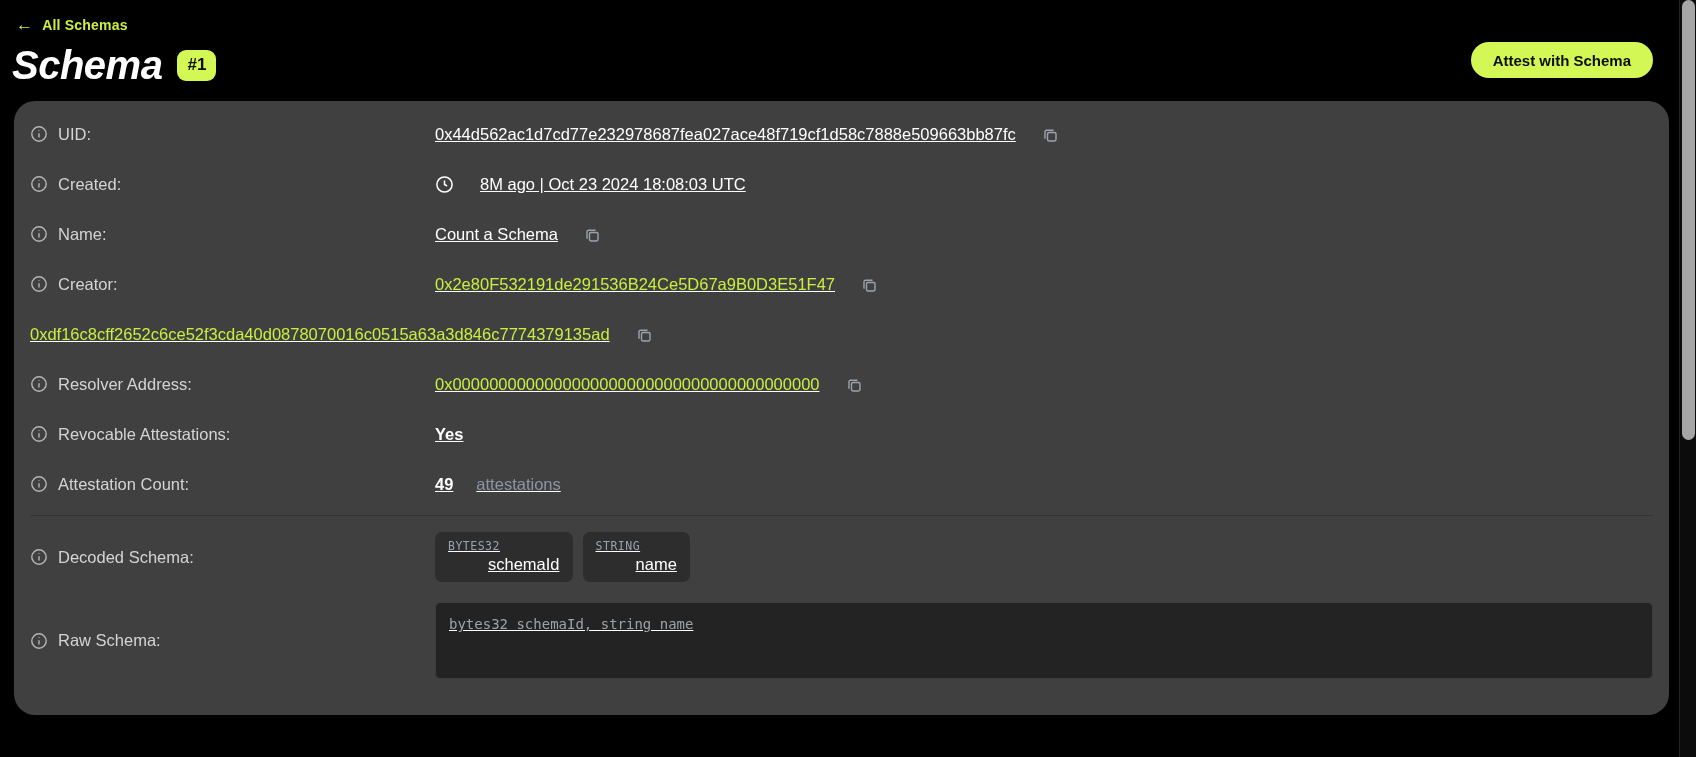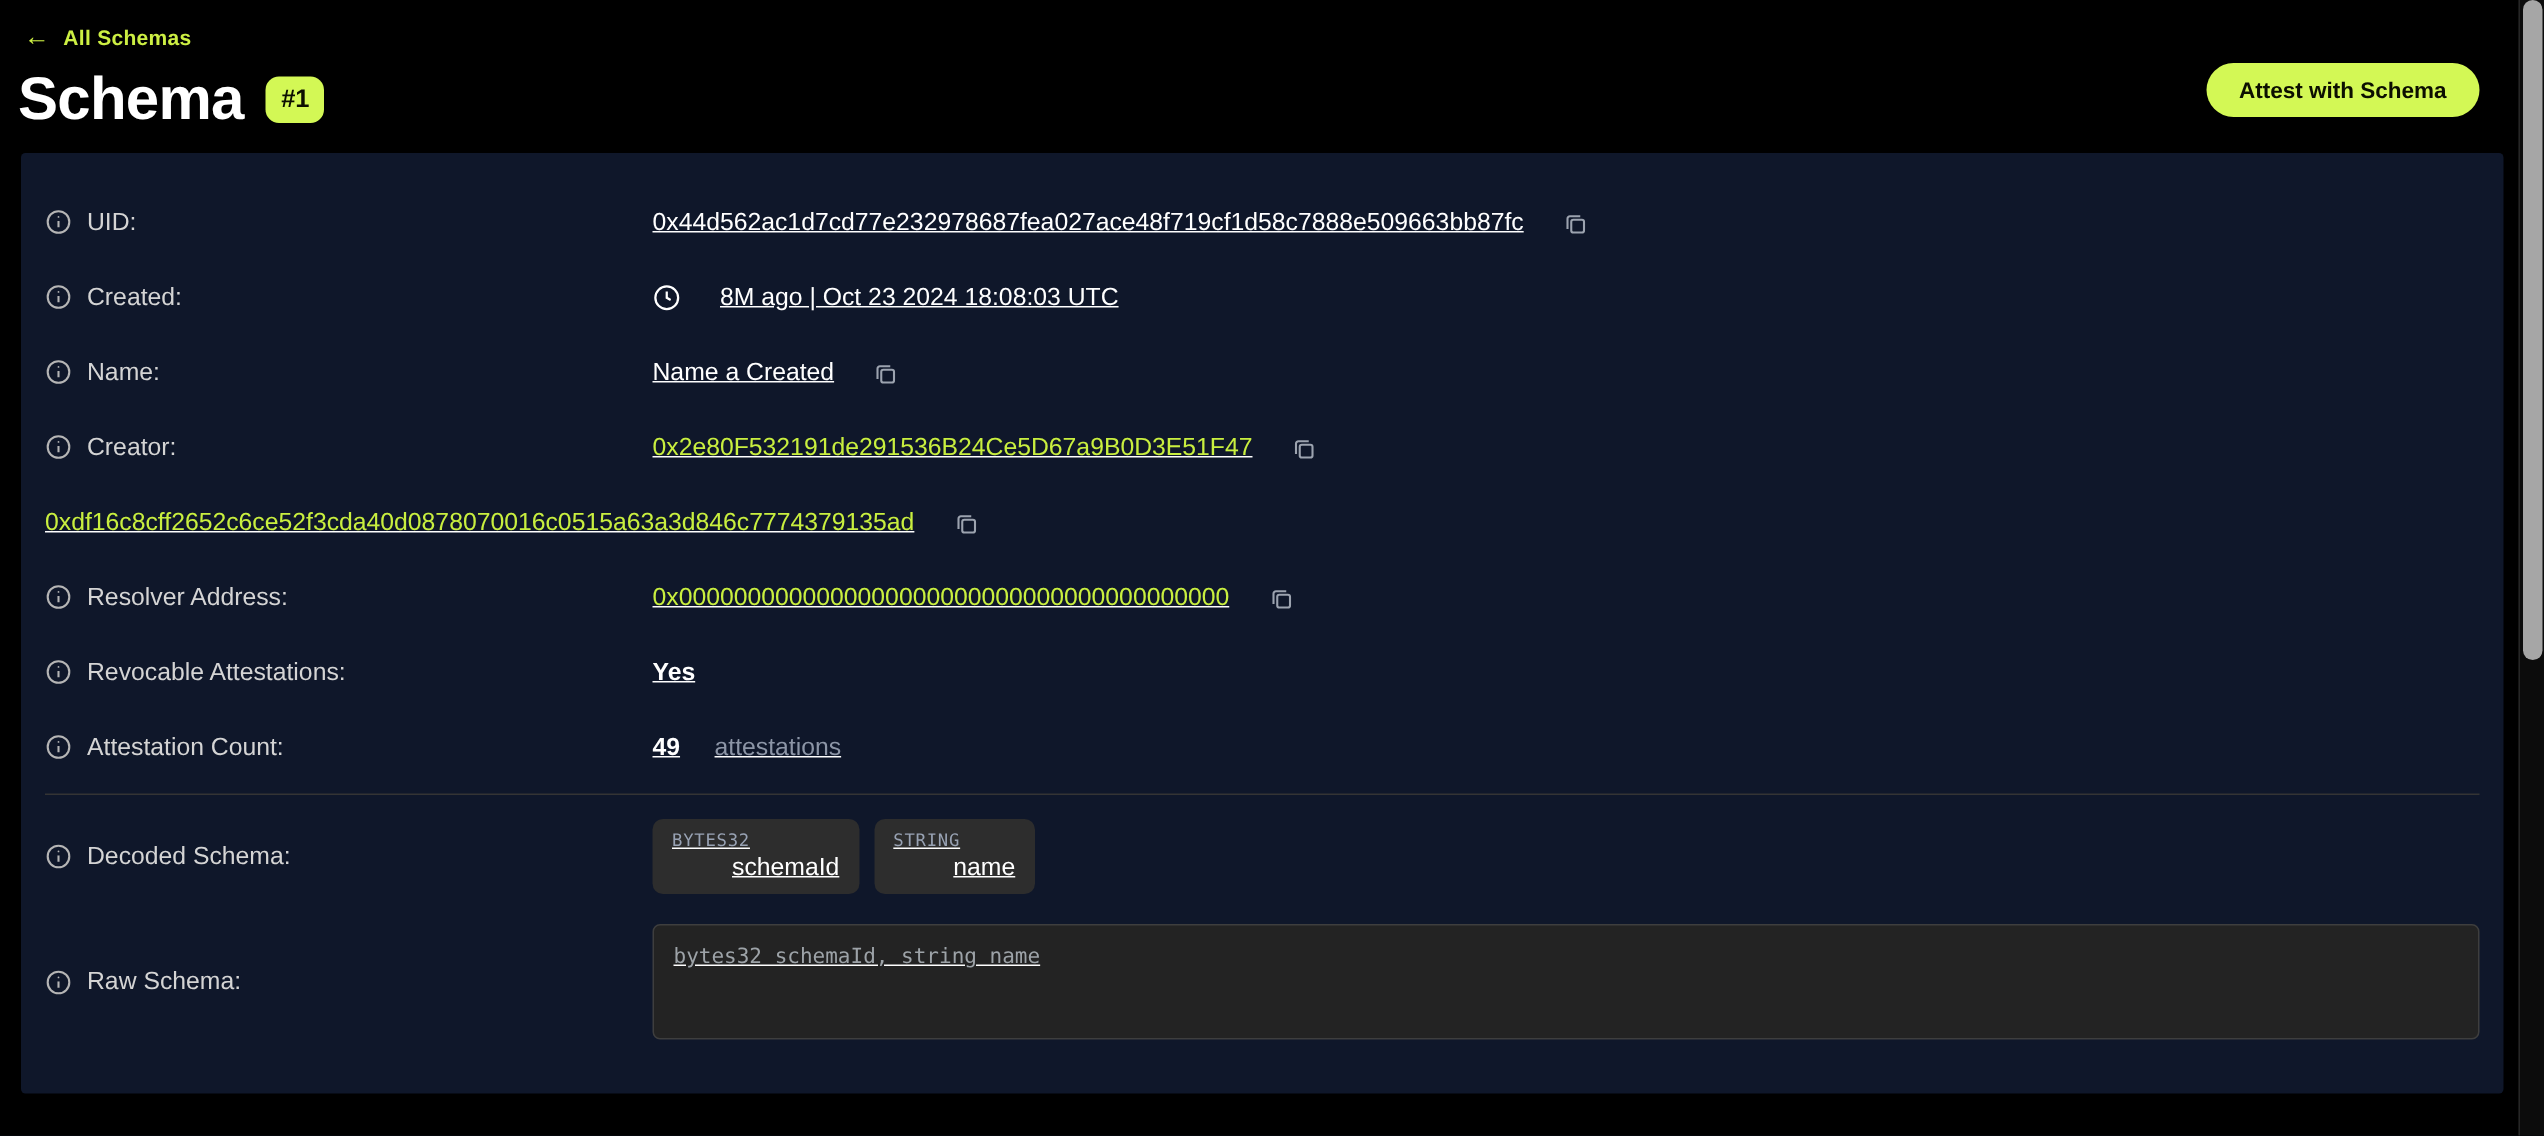--- a/index.html
+++ b/index.html
@@ -12,30 +12,30 @@
     background:#0c0c0c; border-left:1px solid #262626; }
   .scrollbar .thumb { position:absolute; top:0; left:2px; width:13px; height:440px;
     background:#a6a6a6; border-radius:7px; }
 
   
   .header { padding:16px 26px 0 16px; position:relative; }
   .back-link { display:inline-flex; align-items:center; gap:9px; color:#cdef43;
     font-size:14px; font-weight:700; text-decoration:none; cursor:pointer; letter-spacing:.2px; }
   .back-link .arrow { font-size:17px; line-height:1; }
   .title-row { display:flex; align-items:center; gap:15px; margin-top:9px; margin-left:-4px; }
-  .page-title { color:#fff; font-size:40px; font-weight:700; letter-spacing:-.5px; }
+  .page-title { color:#fff; font-size:40px; font-weight:700; letter-spacing:-.5px;font-style:italic; }
   .schema-badge { background:#d3f855; color:#0c0f00; font-size:17px; font-weight:700;
     padding:5px 10px; border-radius:9px; line-height:1.2; }
   .attest-btn { position:absolute; top:42px; right:26px; height:36px; padding:0 22px;
     border:none; border-radius:20px; background:#d3f855; color:#0c0f00;
     font-family:"Liberation Sans",sans-serif; font-size:15px; font-weight:700; cursor:pointer; }
 
   
-  .card { margin:13px 10px 0 14px; background:#0f172a; border-radius:3px;
-    padding:21px 16px 36px 16px; }
+  .card { margin:13px 10px 0 14px; background:#404040; border-radius:21px;
+    padding:8px 16px 36px 16px; }
   .row { display:flex; align-items:center; min-height:50px; }
   .row-label { width:405px; flex:0 0 405px; display:flex; align-items:center; gap:10px;
     color:#d4d4d4; font-size:16.5px; }
   .row-value { display:flex; align-items:flex-end; gap:24px; color:#fff; font-size:16.5px;text-decoration:underline; }
   .lime { color:#c9ef3f; text-decoration:none; cursor:pointer; }
   .info-icon { color:#b5b5b5; display:inline-flex; cursor:pointer; flex:0 0 auto; }
   .copy-icon { color:#9ca3af; display:inline-flex; cursor:pointer; margin-left:2px; }
   .clock-icon { color:#fff; display:inline-flex; margin-right:2px; }
   .count-num { font-weight:700; color:#fff; }
   .count-link { color:#8c95a6; margin-left:6px; text-decoration:none; cursor:pointer; }
@@ -125,21 +125,21 @@
         <span class="info-icon">
           <svg width="18" height="18" viewBox="0 0 18 18" fill="none" stroke="currentColor" stroke-width="1.4">
             <circle cx="9" cy="9" r="7.2"></circle>
               <line x1="9" y1="8.3" x2="9" y2="12.5"></line>
             <circle cx="9" cy="5.6" r="0.6" fill="currentColor" stroke="none"></circle>
           </svg>
         </span>
         <span>Name:</span>
       </div>
       <div class="row-value">
-        <span>Name a Created</span>
+        <span>Count a Schema</span>
         <span class="copy-icon">
           <svg width="17" height="17" viewBox="0 0 17 17" fill="none" stroke="currentColor" stroke-width="1.4">
             <rect x="5.5" y="5.5" width="8.5" height="8.5" rx="1.4"></rect>
             <path d="M11.5 3.2H4.6A1.6 1.6 0 0 0 3 4.8v6.9"></path>
           </svg>
         </span>
       </div>
     </div>
 
     <div class="row">

